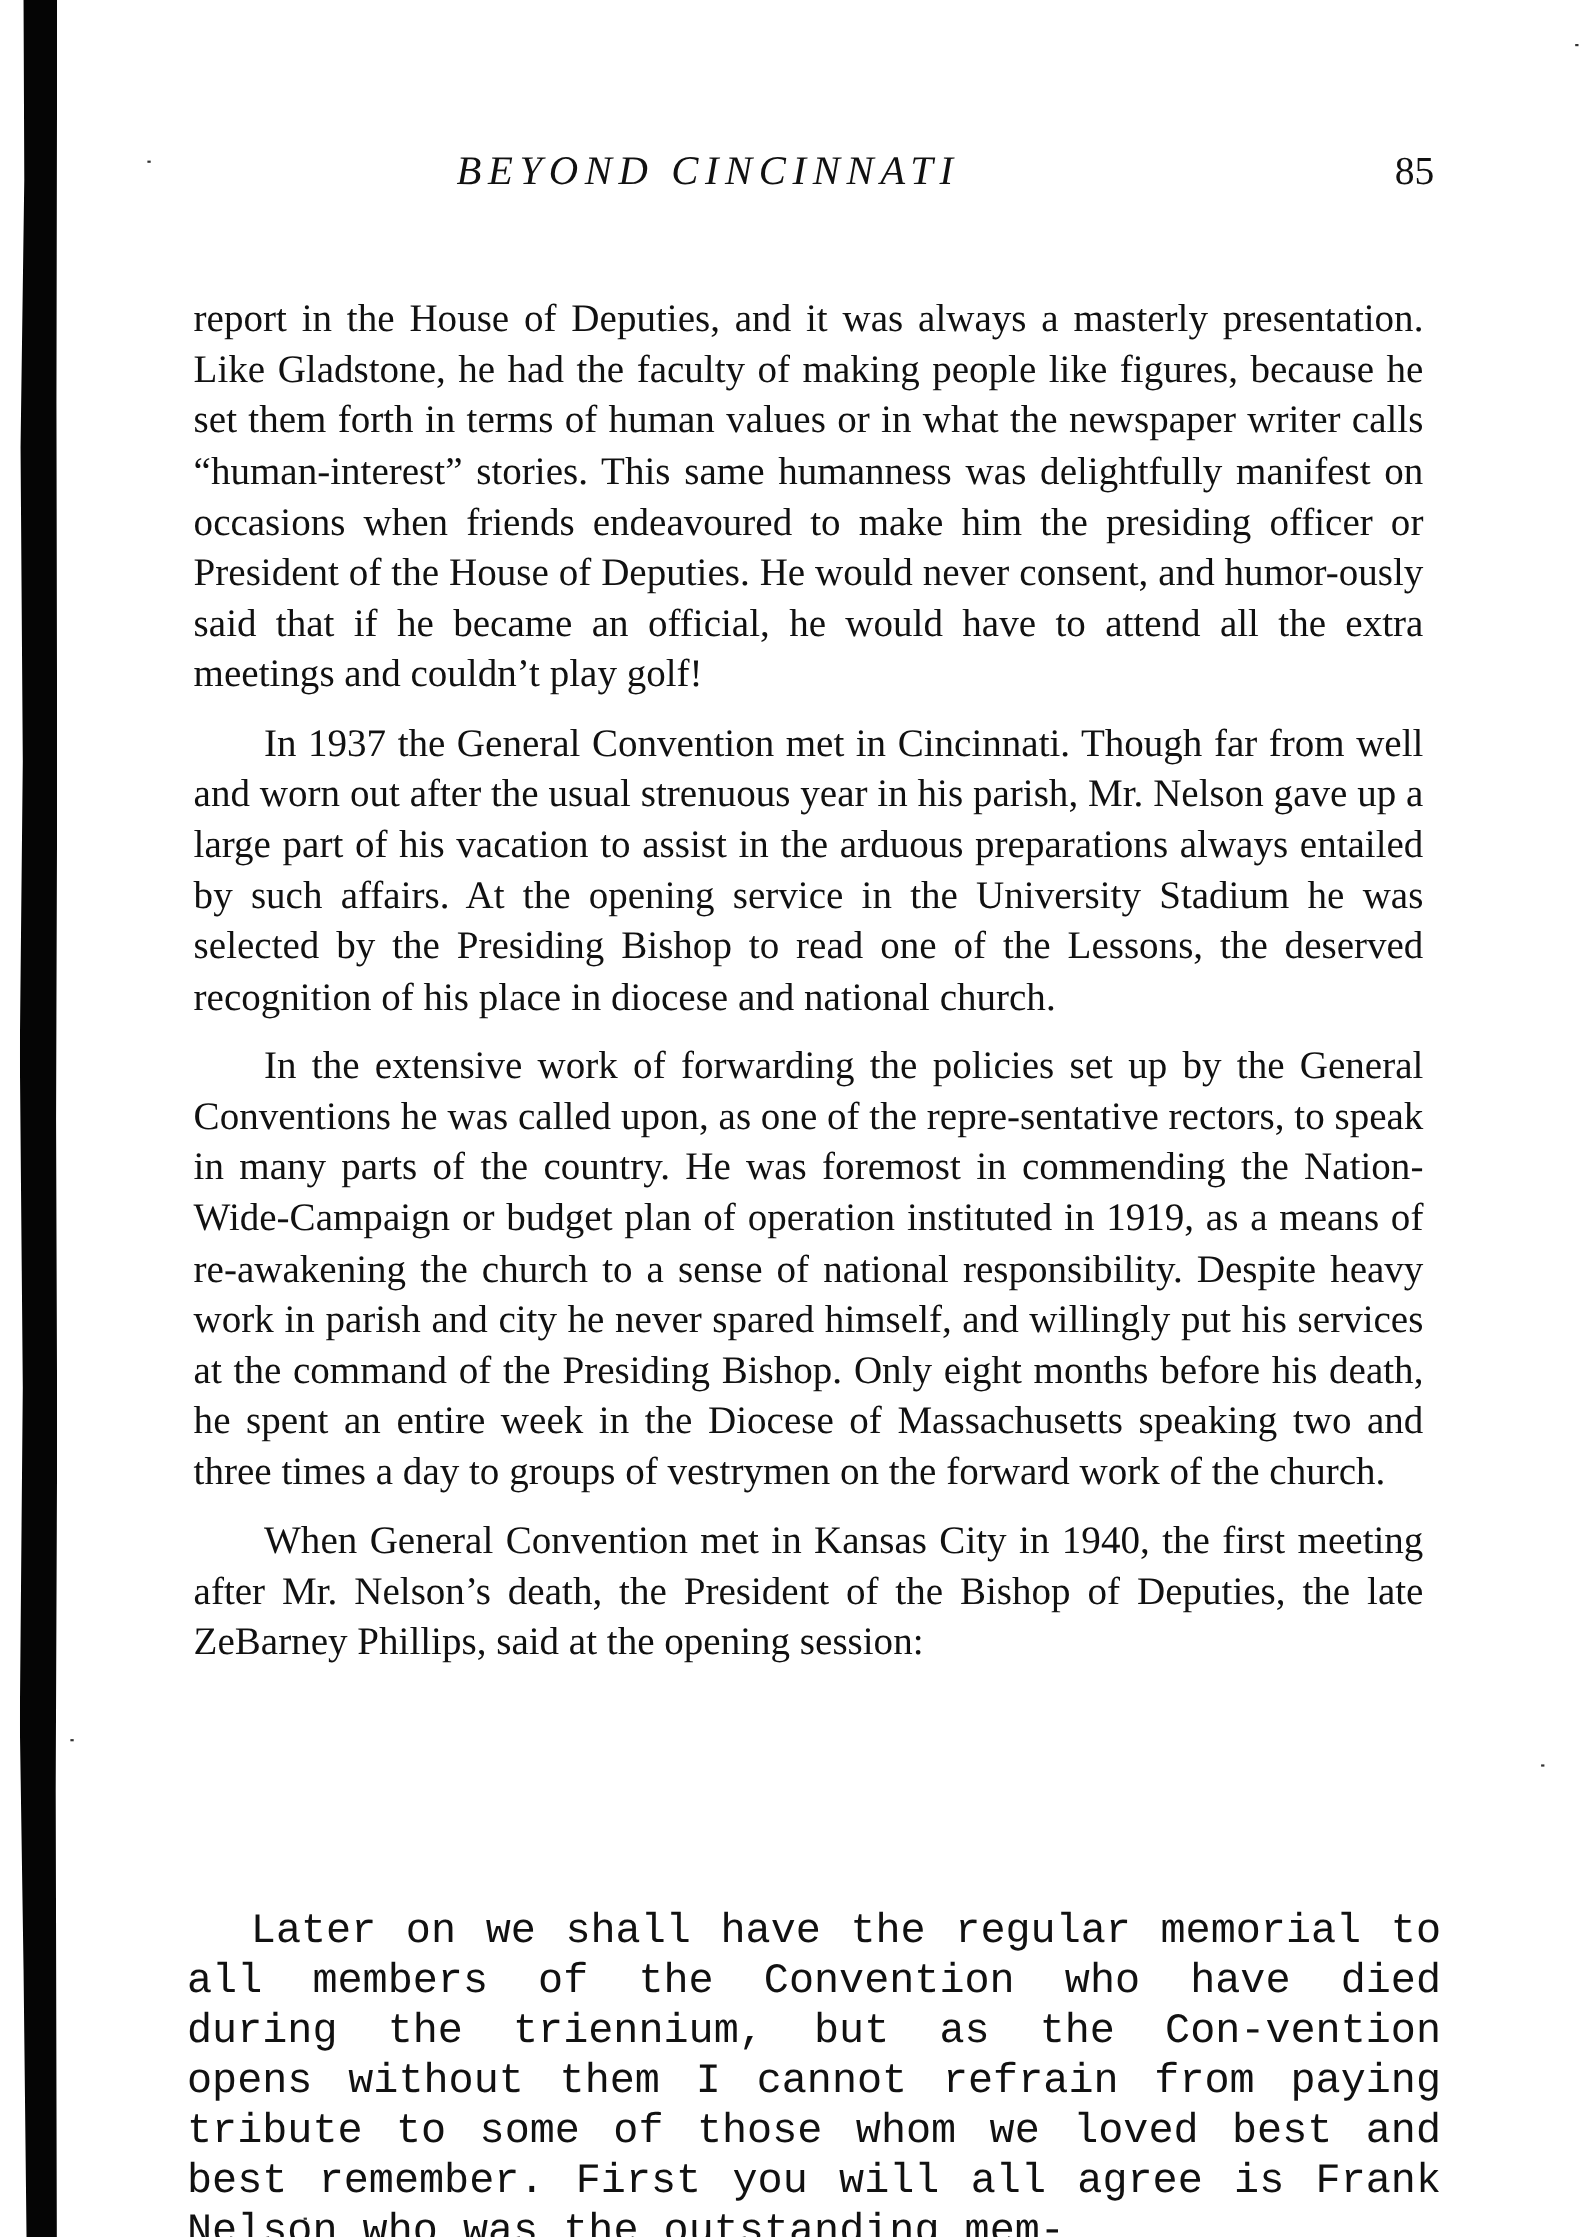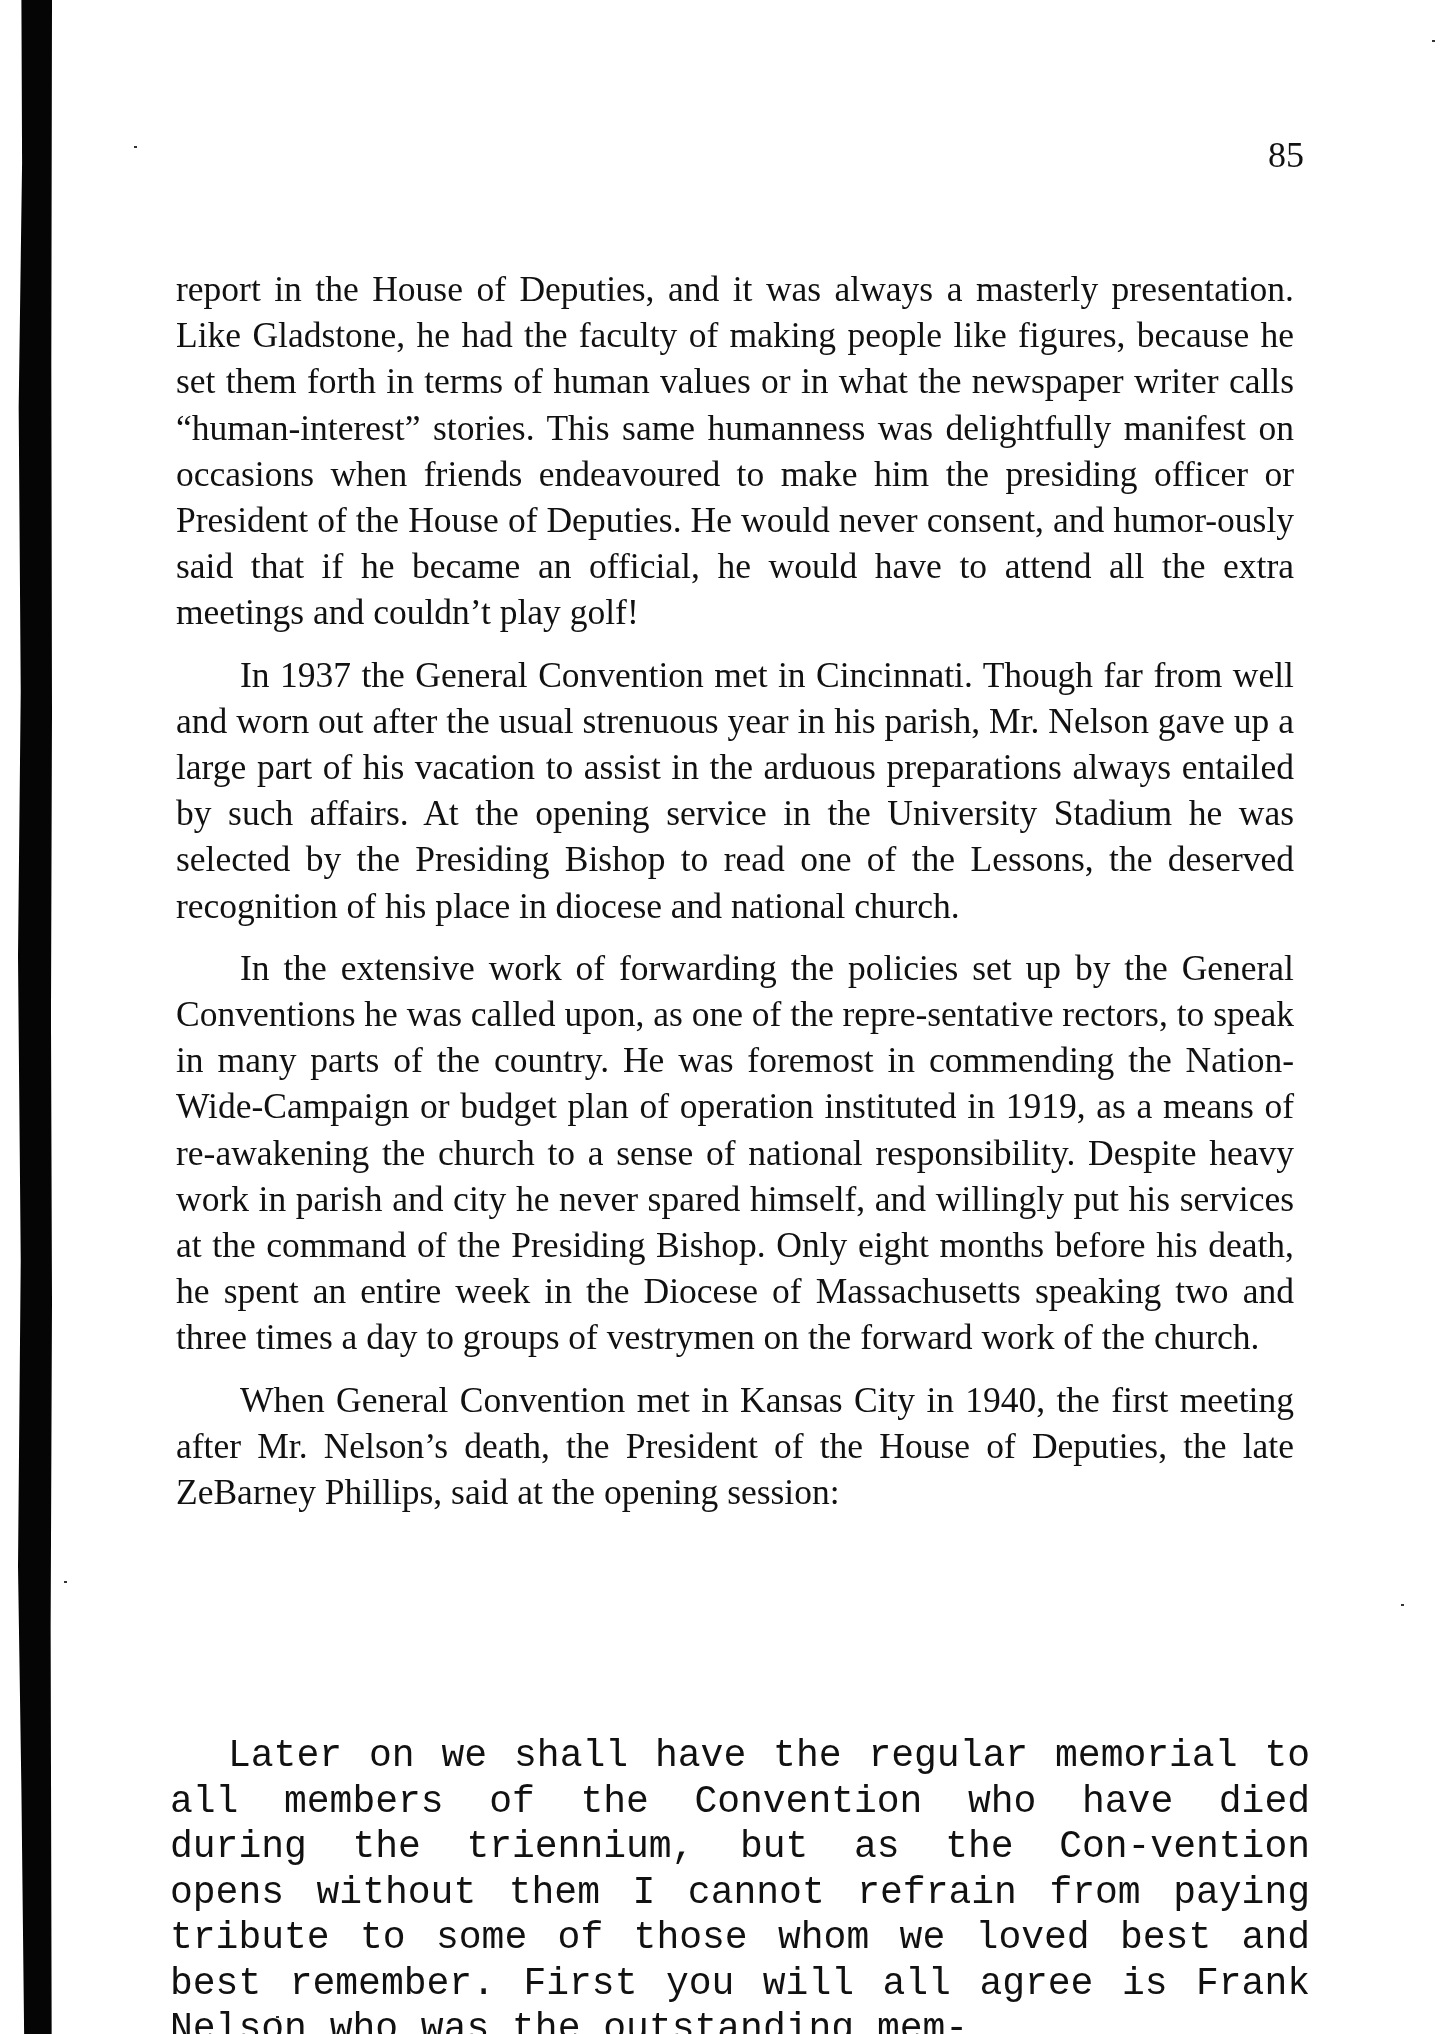--- a/index.html
+++ b/index.html
@@ -84,28 +84,29 @@
       height: 2px;
       background: #333;
     }
   </style>
 </head>
 <body>
 
 <div class="binding-edge"></div>
 
 <div class="running-head">
+  <span class="running-title">BEYOND CINCINNATI</span>
   <span class="page-number">85</span>
 </div>
 
 <div class="text-block">
   <p>report in the House of Deputies, and it was always a masterly presentation.  Like Gladstone, he had the faculty of making people like figures, because he set them forth in terms of human values or in what the newspaper writer calls “human-interest” stories. This same humanness was delightfully manifest on occasions when friends endeavoured to make him the presiding officer or President of the House of Deputies.  He would never consent, and humor-ously said that if he became an official, he would have to attend all the extra meetings and couldn’t play golf!</p>
   <p class="indent">In 1937 the General Convention met in Cincinnati.  Though far from well and worn out after the usual strenuous year in his parish, Mr. Nelson gave up a large part of his vacation to assist in the arduous preparations always entailed by such affairs.  At the opening service in the University Stadium he was selected by the Presiding Bishop to read one of the Lessons, the deserved recognition of his place in diocese and national church.</p>
   <p class="indent">In the extensive work of forwarding the policies set up by the General Conventions he was called upon, as one of the repre-sentative rectors, to speak in many parts of the country.  He was foremost in commending the Nation-Wide-Campaign or budget plan of operation instituted in 1919, as a means of re-awakening the church to a sense of national responsibility.  Despite heavy work in parish and city he never spared himself, and willingly put his services at the command of the Presiding Bishop.  Only eight months before his death, he spent an entire week in the Diocese of Massachusetts speaking two and three times a day to groups of vestrymen on the forward work of the church.</p>
-  <p class="indent">When General Convention met in Kansas City in 1940, the first meeting after Mr. Nelson’s death, the President of the House of Deputies, the late ZeBarney Phillips, said at the opening session:</p>
+  <p class="indent">When General Convention met in Kansas City in 1940, the first meeting after Mr. Nelson’s death, the President of the Bishop of Deputies, the late ZeBarney Phillips, said at the opening session:</p>
 </div>
 
 <div class="quote-block">
   <p>Later on we shall have the regular memorial to all members of the Convention who have died during the triennium, but as the Con-vention opens without them I cannot refrain from paying tribute to some of those whom we loved best and best remember.  First you will all agree is Frank Nelson who was the outstanding mem-</p>
 </div>
 
 <div class="speck" style="left:134px; top:146px;"></div>
 <div class="speck" style="left:1432px; top:40px;"></div>
 <div class="speck" style="left:1401px; top:1604px;"></div>
 <div class="speck" style="left:64px; top:1581px;"></div>

